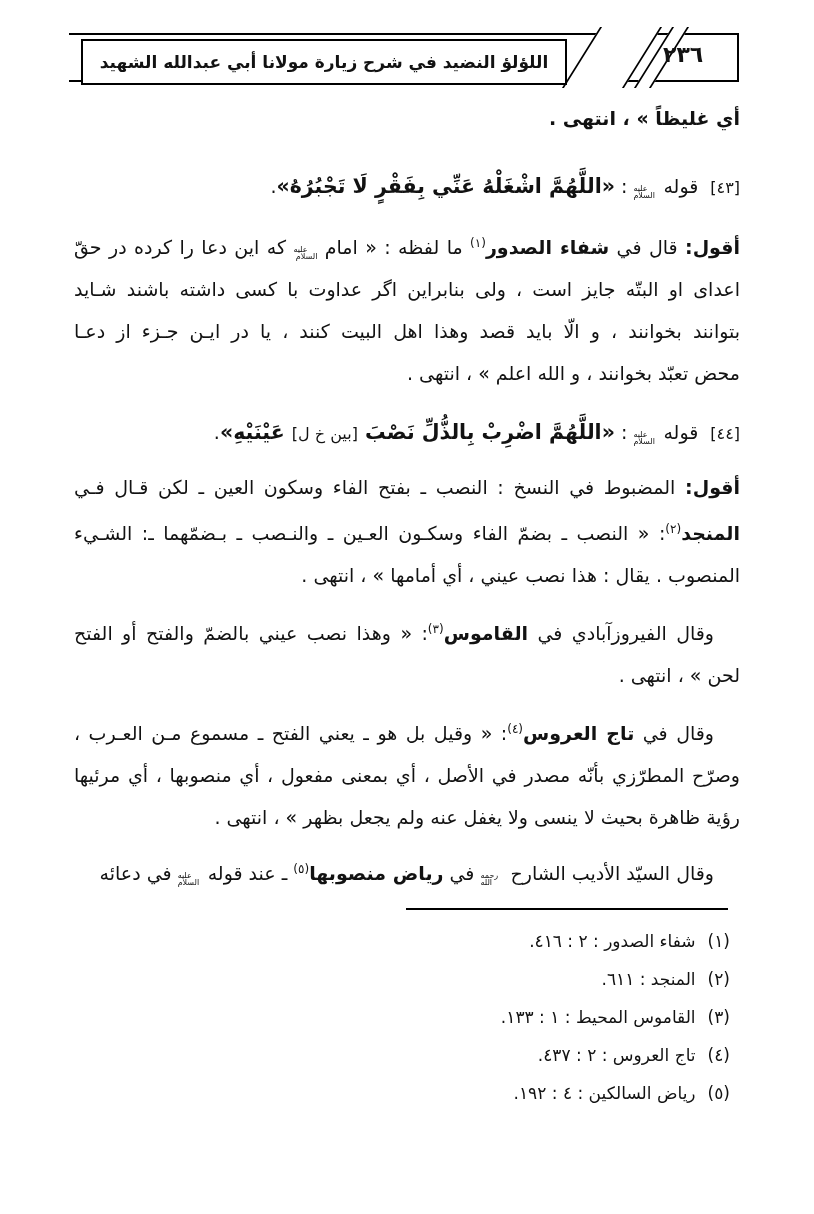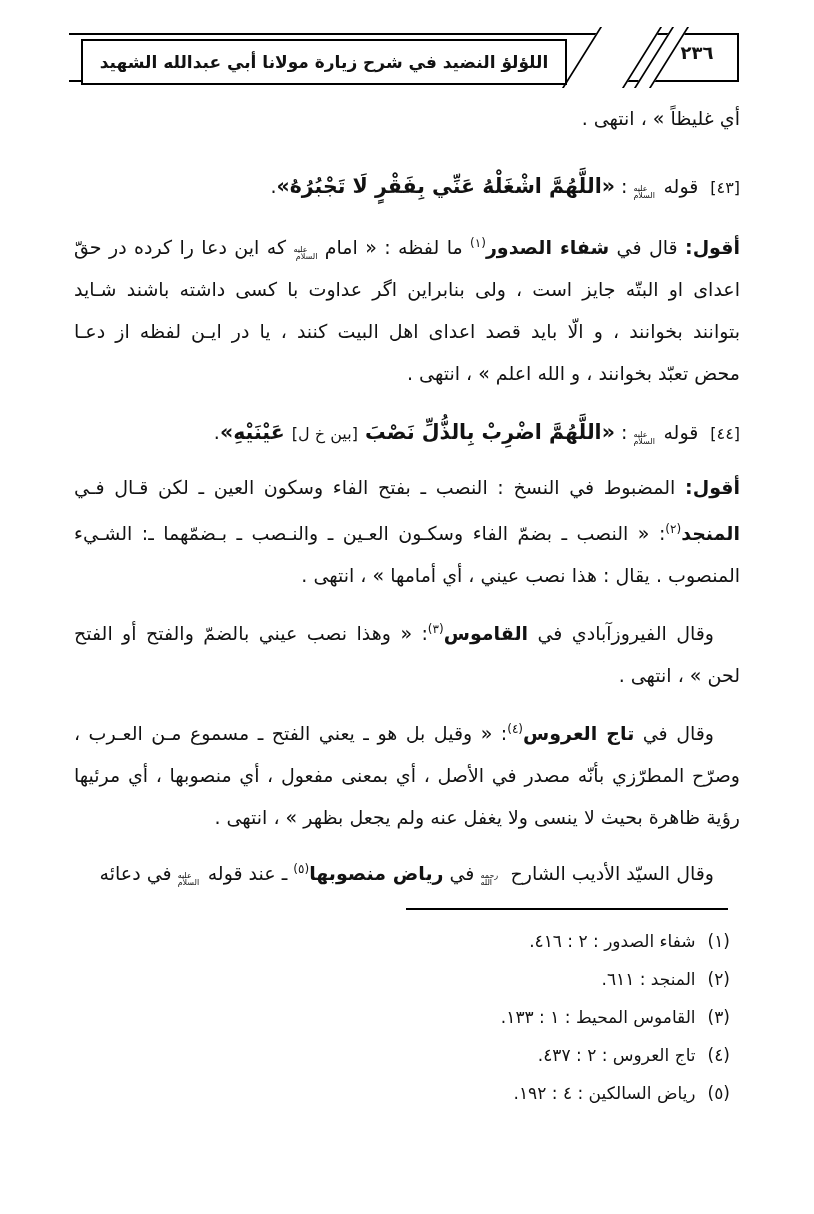--- a/index.html
+++ b/index.html
@@ -12,27 +12,27 @@
   .header{position:absolute;top:33px;left:69px;width:670px;height:49px;}
   .band{position:absolute;top:0;left:0;right:0;bottom:0;
     border-top:2px solid #000;border-bottom:2px solid #000;border-right:2px solid #000;}
   .stripe{position:absolute;top:-6px;bottom:-6px;background:#fff;
     border-left:2px solid #000;border-right:2px solid #000;transform:skewX(-32deg);}
   .stripe.wide{left:512px;width:58px;}
   .stripe.narrow{left:584px;width:13px;}
   .titlebox{position:absolute;left:12px;top:6px;width:482px;height:42px;
     border:2px solid #000;background:#fff;display:flex;align-items:center;justify-content:center;
     font-weight:bold;font-size:17px;white-space:nowrap;}
-  .pagenum{position:absolute;right:8px;top:9px;width:68px;text-align:center;
-    font-weight:bold;font-size:18px;}
+  .pagenum{position:absolute;right:8px;top:9px;width:68px;text-align:left;
+    font-weight:bold;font-size:22px;}
   
   .content{position:absolute;top:100px;left:74px;width:666px;font-size:19px;line-height:42px;}
   .line{text-align:right;}
   .j{text-align:justify;text-align-last:justify;}
-  .intro{line-height:36px;}
+  .intro{line-height:36px;font-weight:bold;}
   .sec{line-height:44px;text-align:right;}
   .sec .marker{font-size:16px;letter-spacing:1px;}
   .sec .gap{display:inline-block;width:12px;}
   .q{font-weight:bold;font-size:20.5px;}
   .variant{font-weight:normal;font-size:16px;}
   .b{font-weight:bold;}
   .fnref{font-size:12px;vertical-align:7px;letter-spacing:0;}
   .hon{display:inline-block;width:24px;font-size:8px;line-height:7.5px;text-align:left;
     vertical-align:-5px;font-weight:normal;white-space:normal;}
   .mt28{margin-top:28px;}.mt16{margin-top:16px;}.mt12{margin-top:12px;}.mt10{margin-top:10px;}
@@ -64,21 +64,21 @@
     <div class="sec mt28">
       <span class="marker">[٤٣]</span><span class="gap"></span><span>قوله</span>
       <span class="hon">عليه السلام</span><span> : </span><span class="q">«اللَّهُمَّ اشْغَلْهُ عَنِّي بِفَقْرٍ لَا تَجْبُرُهُ»</span><span>.</span>
     </div>
 
     <div class="mt12">
       <div class="line j">
         <span class="b">أقول:</span><span> قال في </span><span class="b">شفاء الصدور</span><span class="fnref">(١)</span><span> ما لفظه : « امام </span><span class="hon">عليه السلام</span><span> كه اين دعا را كرده در حقّ</span>
       </div>
       <div class="line j">اعداى او البتّه جايز است ، ولى بنابراين اگر عداوت با كسى داشته باشند شـايد</div>
-      <div class="line j">بتوانند بخوانند ، و الّا بايد قصد اعداى اهل البيت كنند ، يا در ايـن لفظه از دعـا</div>
+      <div class="line j">بتوانند بخوانند ، و الّا بايد قصد وهذا اهل البيت كنند ، يا در ايـن جـزء از دعـا</div>
       <div class="line">محض تعبّد بخوانند ، و الله اعلم » ، انتهى .</div>
     </div>
 
     <div class="sec mt16">
       <span class="marker">[٤٤]</span><span class="gap"></span><span>قوله</span>
       <span class="hon">عليه السلام</span><span> : </span><span class="q">«اللَّهُمَّ اضْرِبْ بِالذُّلِّ نَصْبَ </span><span class="variant">[بين خ ل]</span><span class="q"> عَيْنَيْهِ»</span><span>.</span>
     </div>
 
     <div class="mt10">
       <div class="line j">

